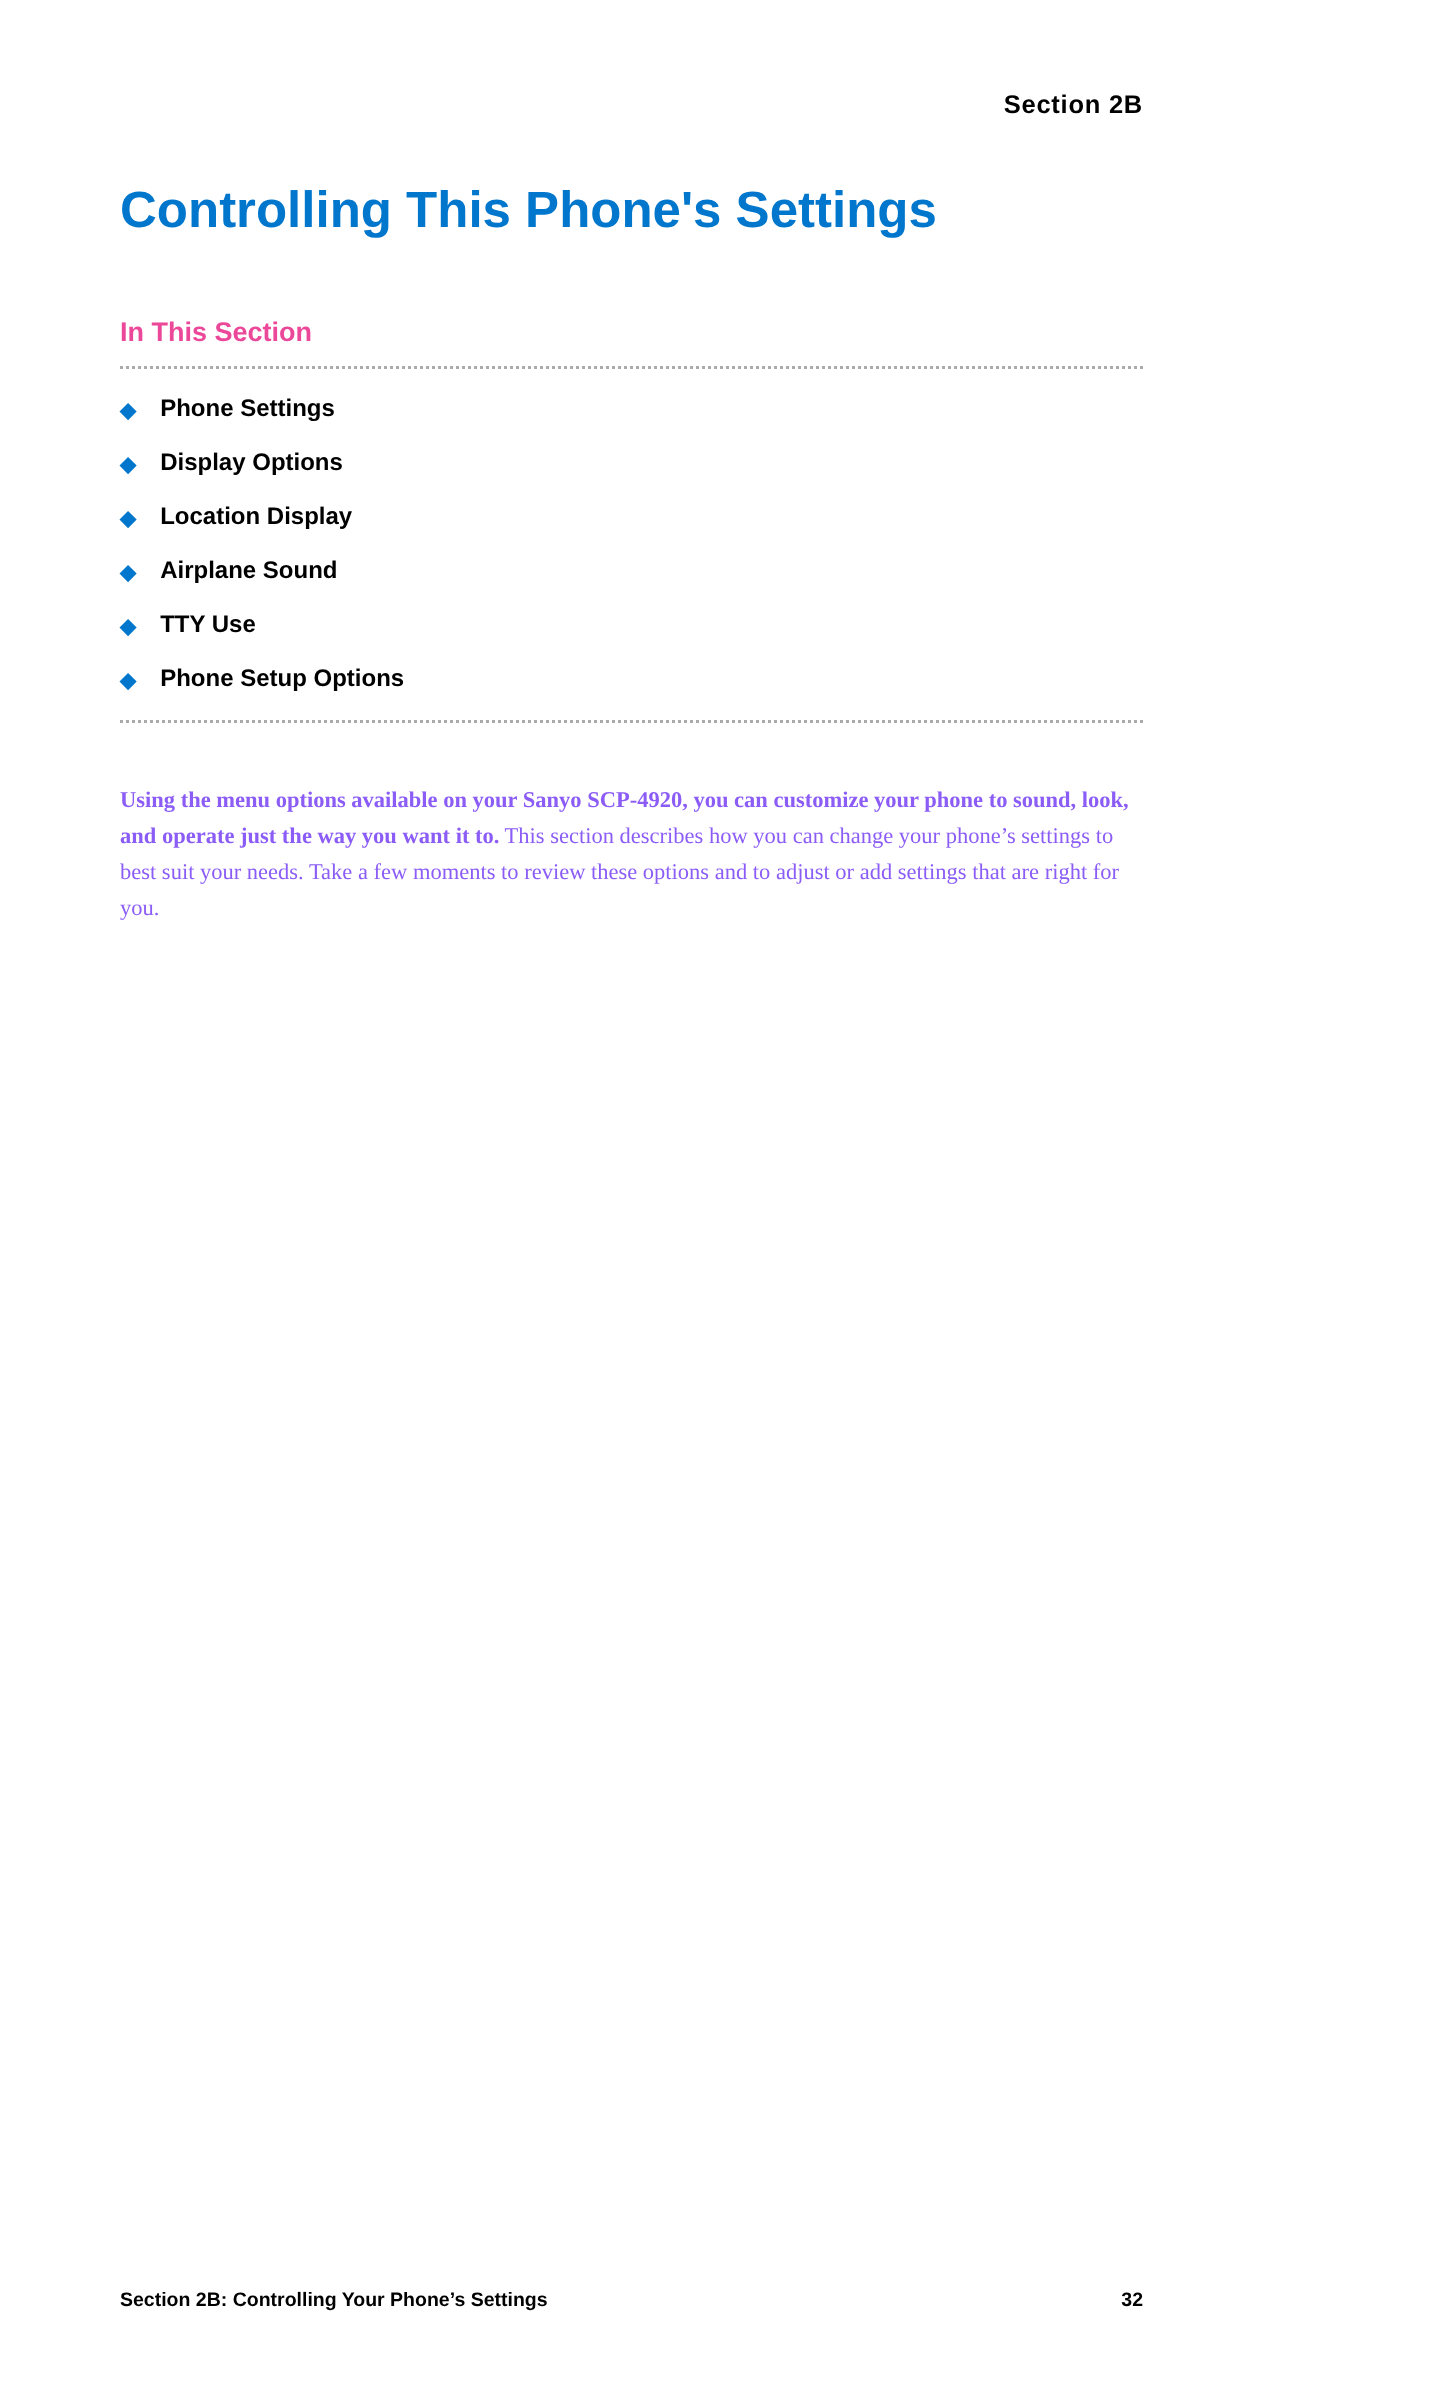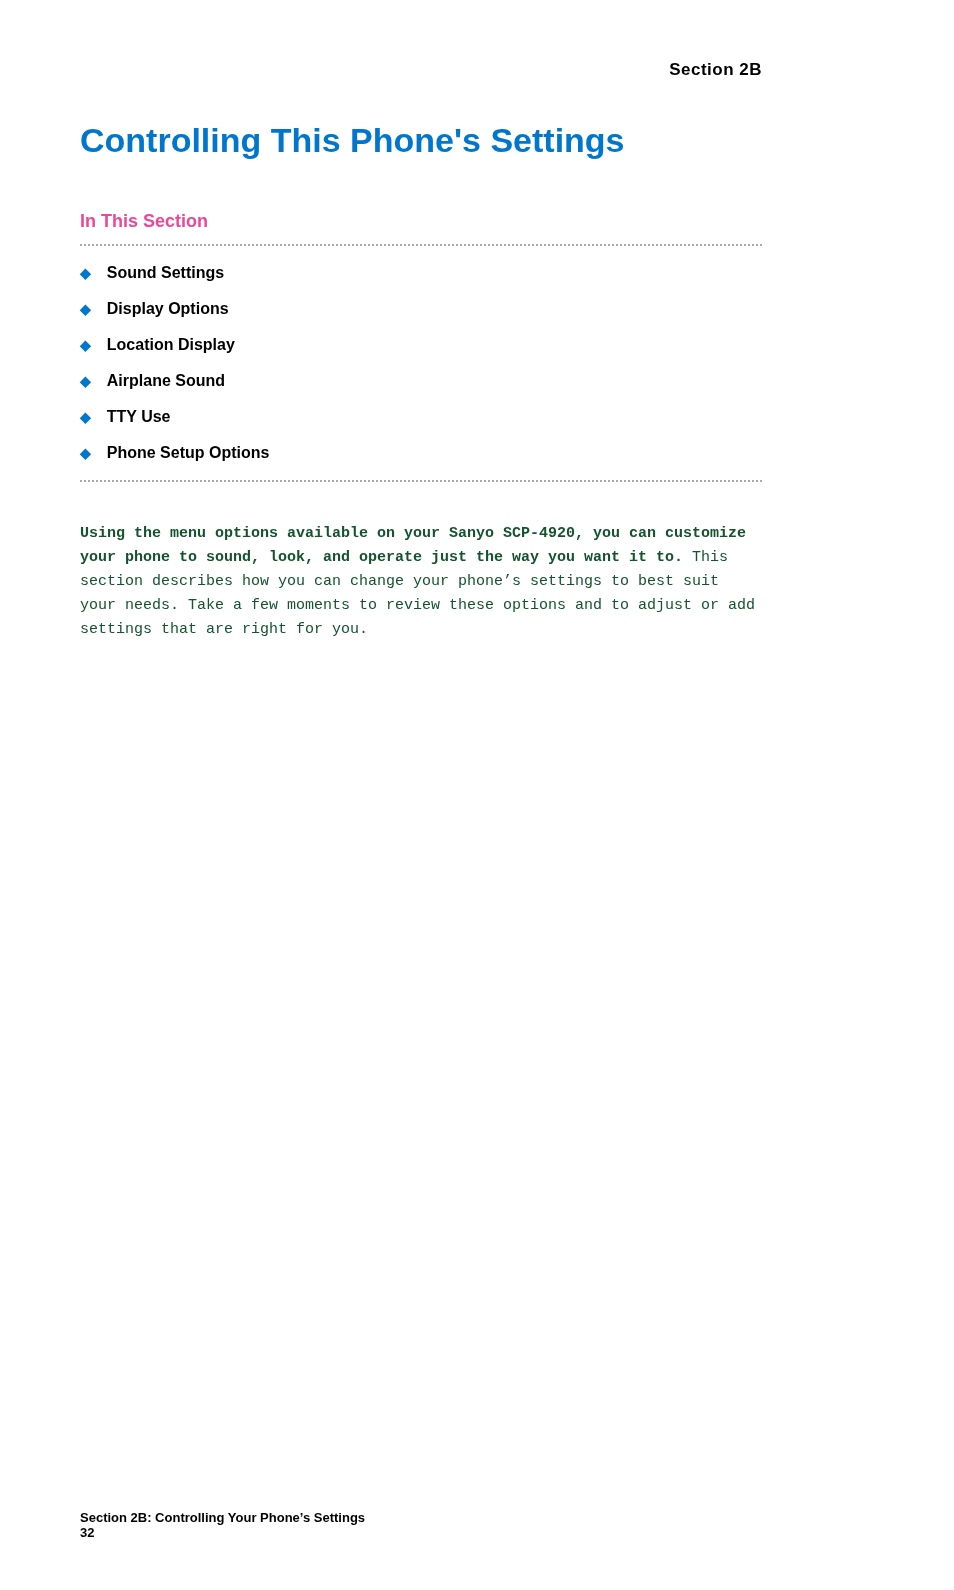--- a/index.html
+++ b/index.html
@@ -80,62 +80,61 @@
     }
 
     .dotted-divider-bottom {
       border: none;
       border-top: 2px dotted #aaaaaa;
       margin-top: 18px;
       margin-bottom: 40px;
     }
 
     .body-text {
-      font-family: Liberation Mono, monospace;
+      font-family: Liberation Serif, serif;
       font-size: 15px;
       line-height: 1.6;
-      color: #14532d;
+      color: #8b5cf6;
     }
 
     .body-text .bold-intro {
       font-weight: bold;
     }
 
     .footer {
       position: absolute;
       bottom: 50px;
       left: 80px;
       right: 80px;
       display: flex;
       justify-content: space-between;
-      align-items: flex-start;
+      align-items: center;
       font-family: Arial, Helvetica, sans-serif;
       font-size: 13px;
       font-weight: bold;
       color: #000000;
-      flex-direction: column;
     }
   </style>
 </head>
 <body>
 
 <div class="page">
 
   <div class="section-label">Section 2B</div>
 
   <h1 class="page-title">Controlling This Phone's Settings</h1>
 
   <h2 class="in-this-section-heading">In This Section</h2>
 
   <hr class="dotted-divider">
 
   <ul class="toc-list">
     <li class="toc-item">
       <span class="diamond-icon">◆</span>
-      <span>Sound Settings</span>
+      <span>Phone Settings</span>
     </li>
     <li class="toc-item">
       <span class="diamond-icon">◆</span>
       <span>Display Options</span>
     </li>
     <li class="toc-item">
       <span class="diamond-icon">◆</span>
       <span>Location Display</span>
     </li>
     <li class="toc-item">

